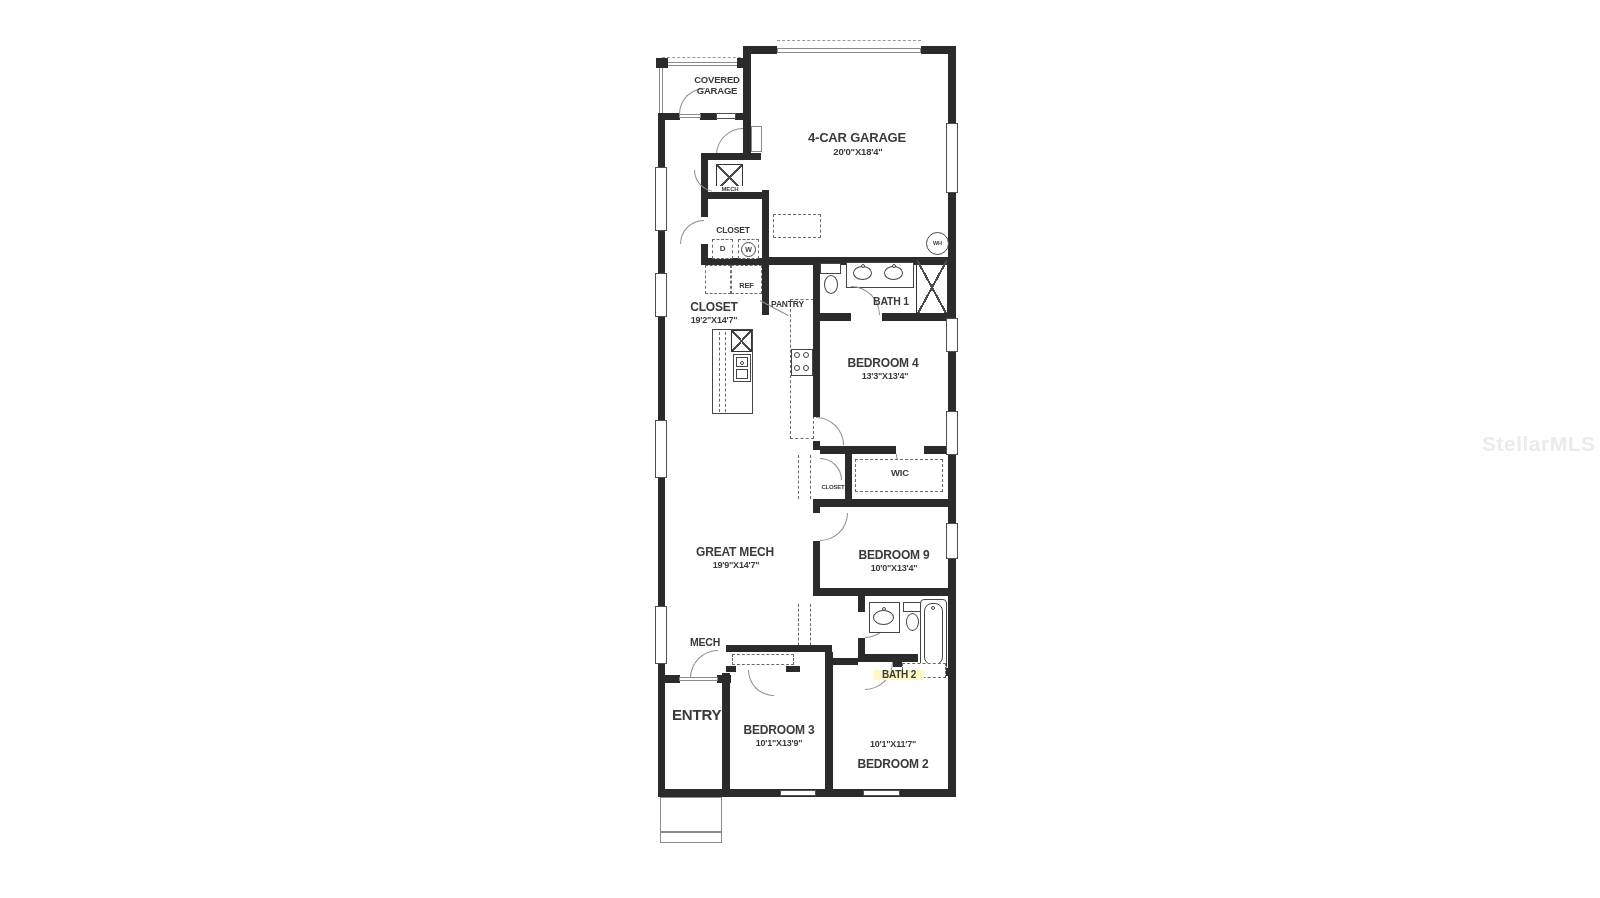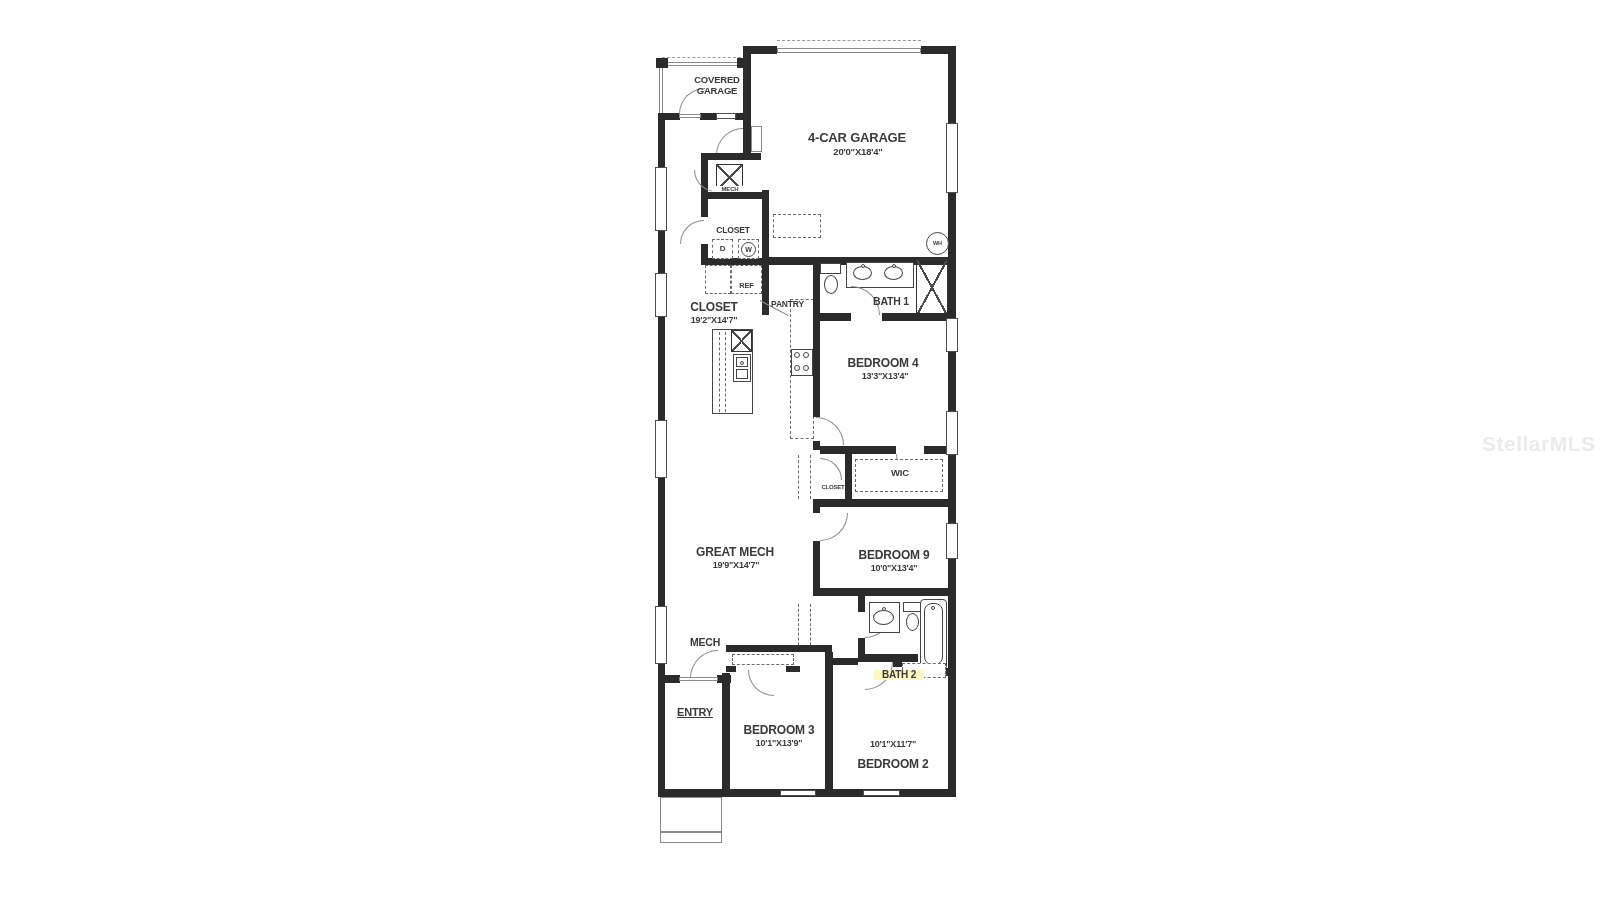--- a/index.html
+++ b/index.html
@@ -182,21 +182,21 @@
   <div class="lbl" style="left:874px;top:670px;width:50px;font-size:10px;background:#fef9c3;">BATH 2</div>
   <div class="wall" style="left:858px;top:654px;width:60px;height:8px;"></div>
   <div class="wall" style="left:915px;top:668px;width:41px;height:8px;"></div>
 
   <div class="lbl" style="left:683px;top:637px;width:44px;font-size:10.5px;">MECH</div>
   <div class="wall" style="left:658px;top:675px;width:22px;height:8px;"></div>
   <div class="wall" style="left:717px;top:675px;width:14px;height:8px;"></div>
   <div class="twall" style="left:679px;top:677px;width:39px;height:4px;"></div>
   <div class="arc tl" style="left:690px;top:650px;width:28px;height:28px;"></div>
   <div class="wall" style="left:722px;top:673px;width:8px;height:116px;"></div>
-  <div class="lbl" style="left:672px;top:707px;width:46px;font-size:11px;text-decoration:underline;">ENTRY</div>
+  <div class="lbl" style="left:672px;top:707px;width:46px;font-size:15px;">ENTRY</div>
   <div class="twall" style="left:660px;top:797px;width:62px;height:46px;"></div>
   <div class="twall" style="left:660px;top:831px;width:62px;height:2px;"></div>
 
   <div class="wall" style="left:726px;top:645px;width:106px;height:7px;"></div>
   <div class="dashbox" style="left:732px;top:654px;width:62px;height:11px;"></div>
   <div class="wall" style="left:726px;top:666px;width:10px;height:6px;"></div>
   <div class="wall" style="left:786px;top:666px;width:14px;height:6px;"></div>
   <div class="arc bl" style="left:748px;top:670px;width:26px;height:26px;"></div>
   <div class="lbl" style="left:736px;top:724px;width:86px;font-size:12px;">BEDROOM 3</div>
   <div class="lbl" style="left:749px;top:739px;width:60px;font-size:9px;">10'1"X13'9"</div>

